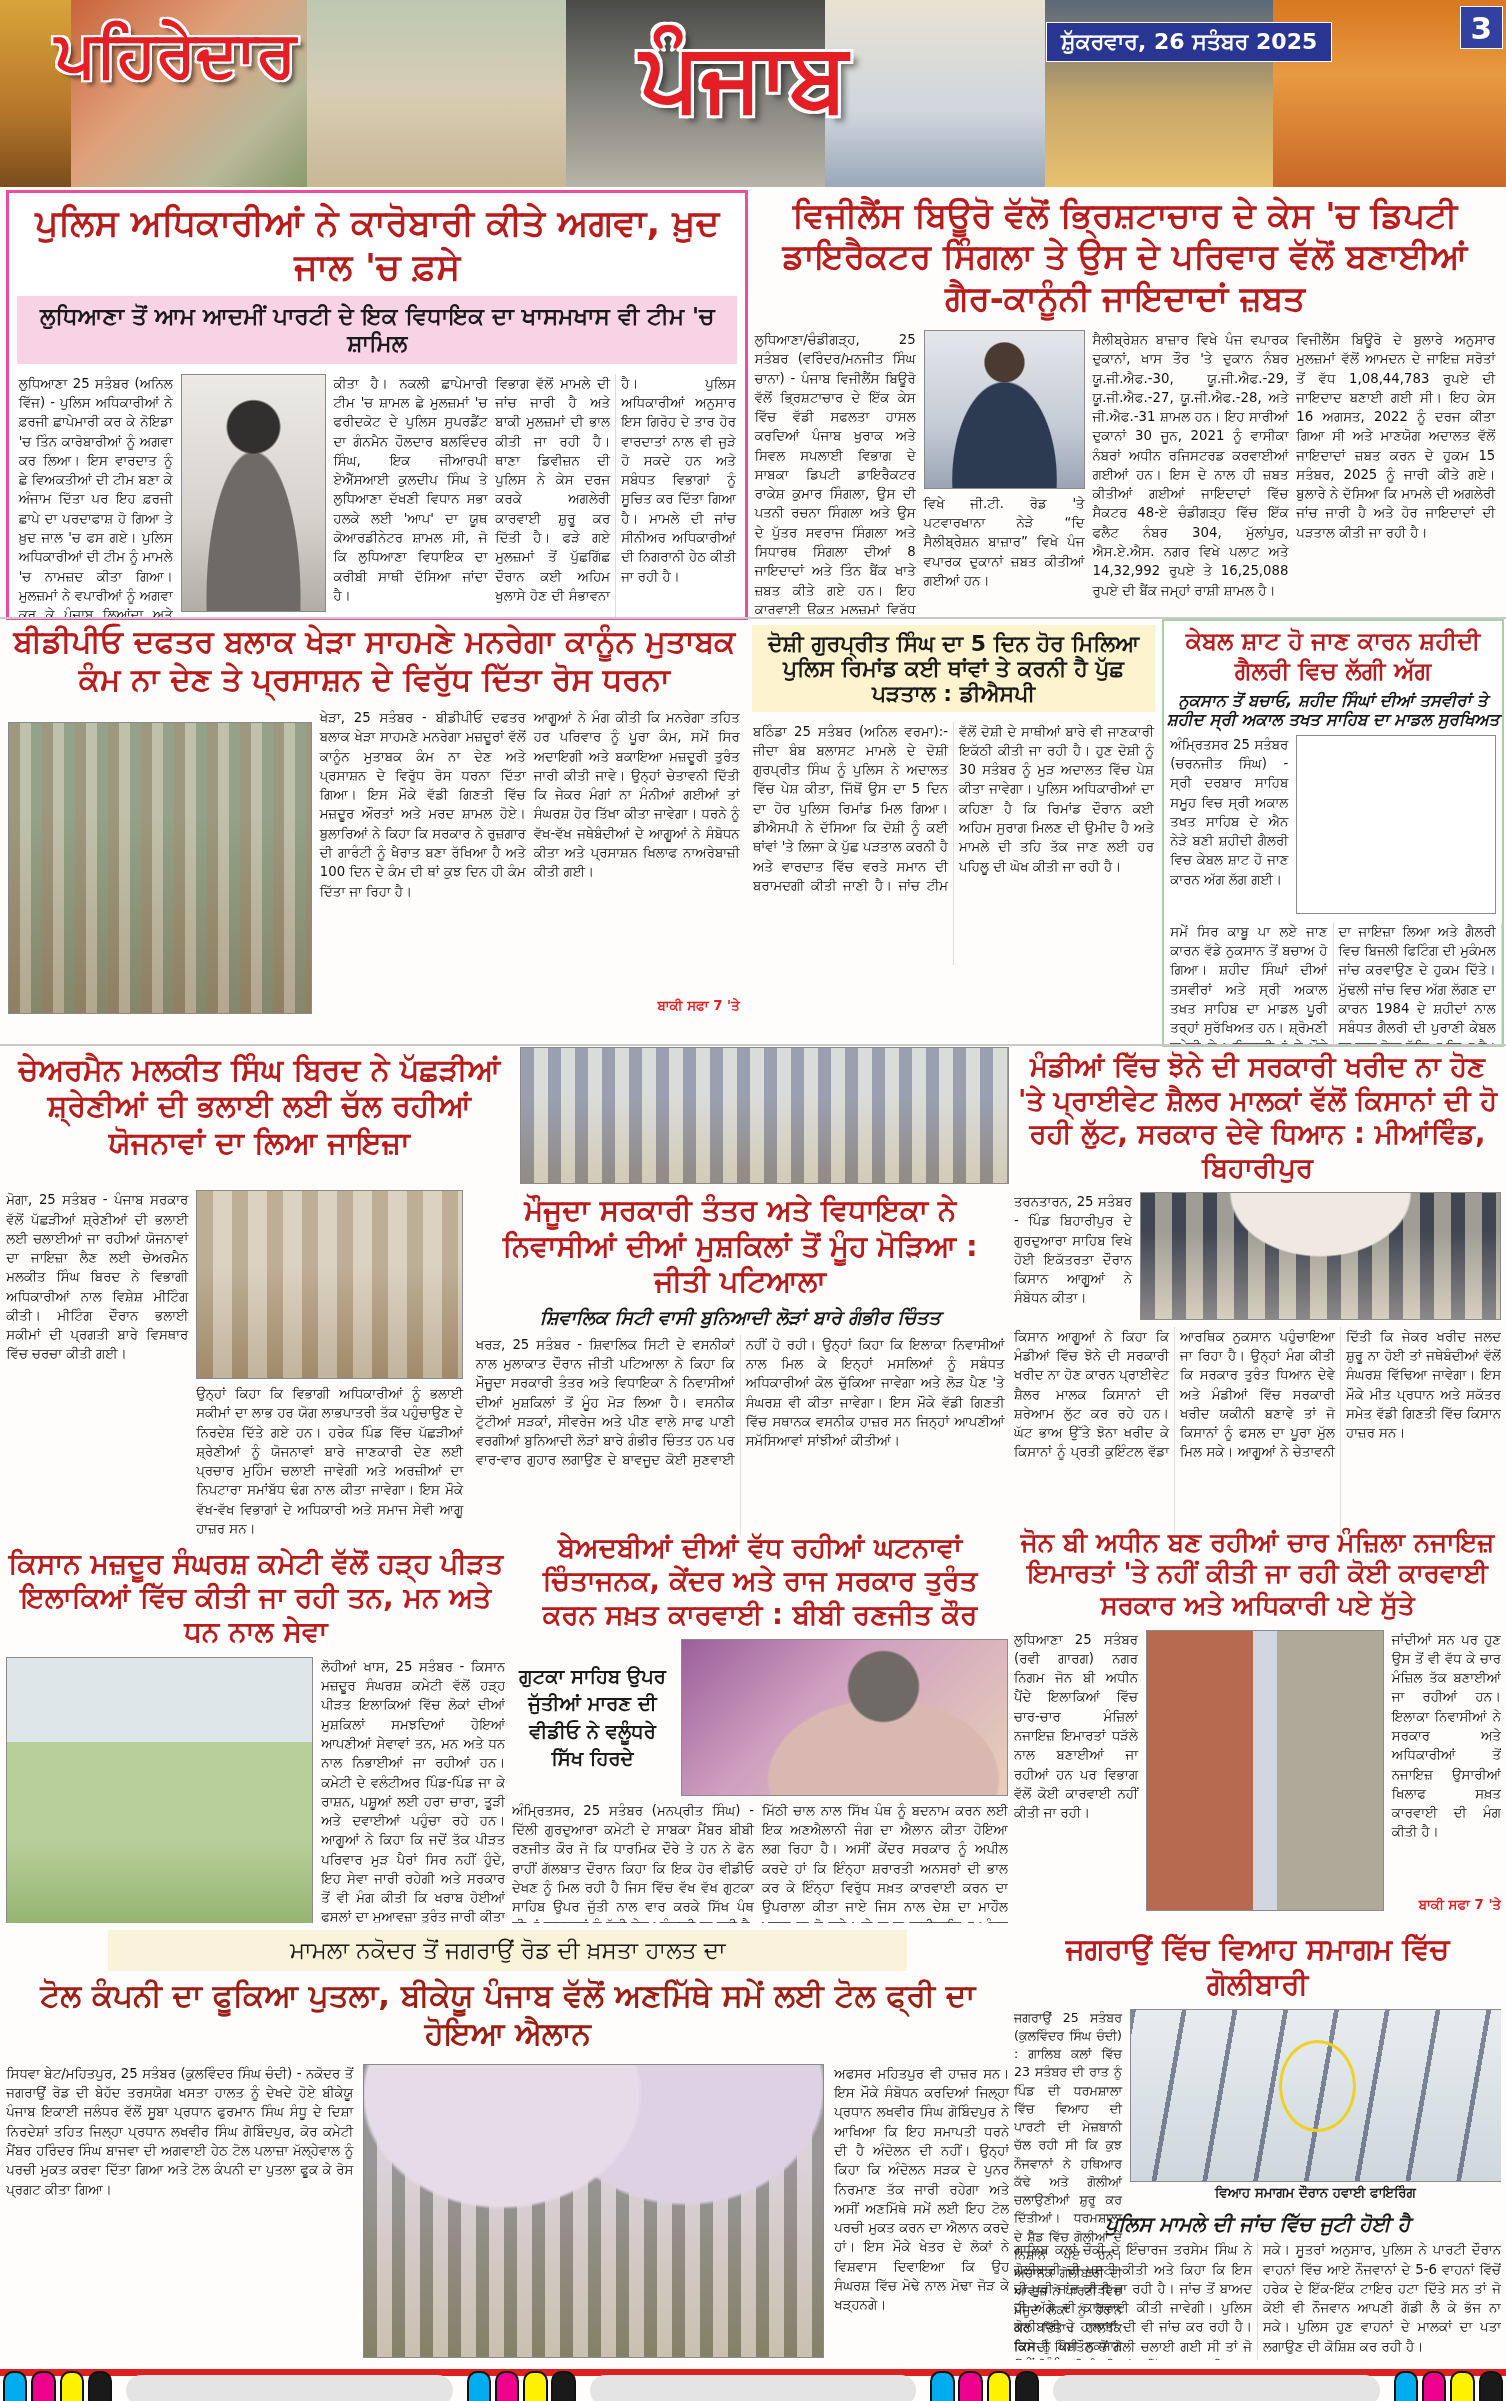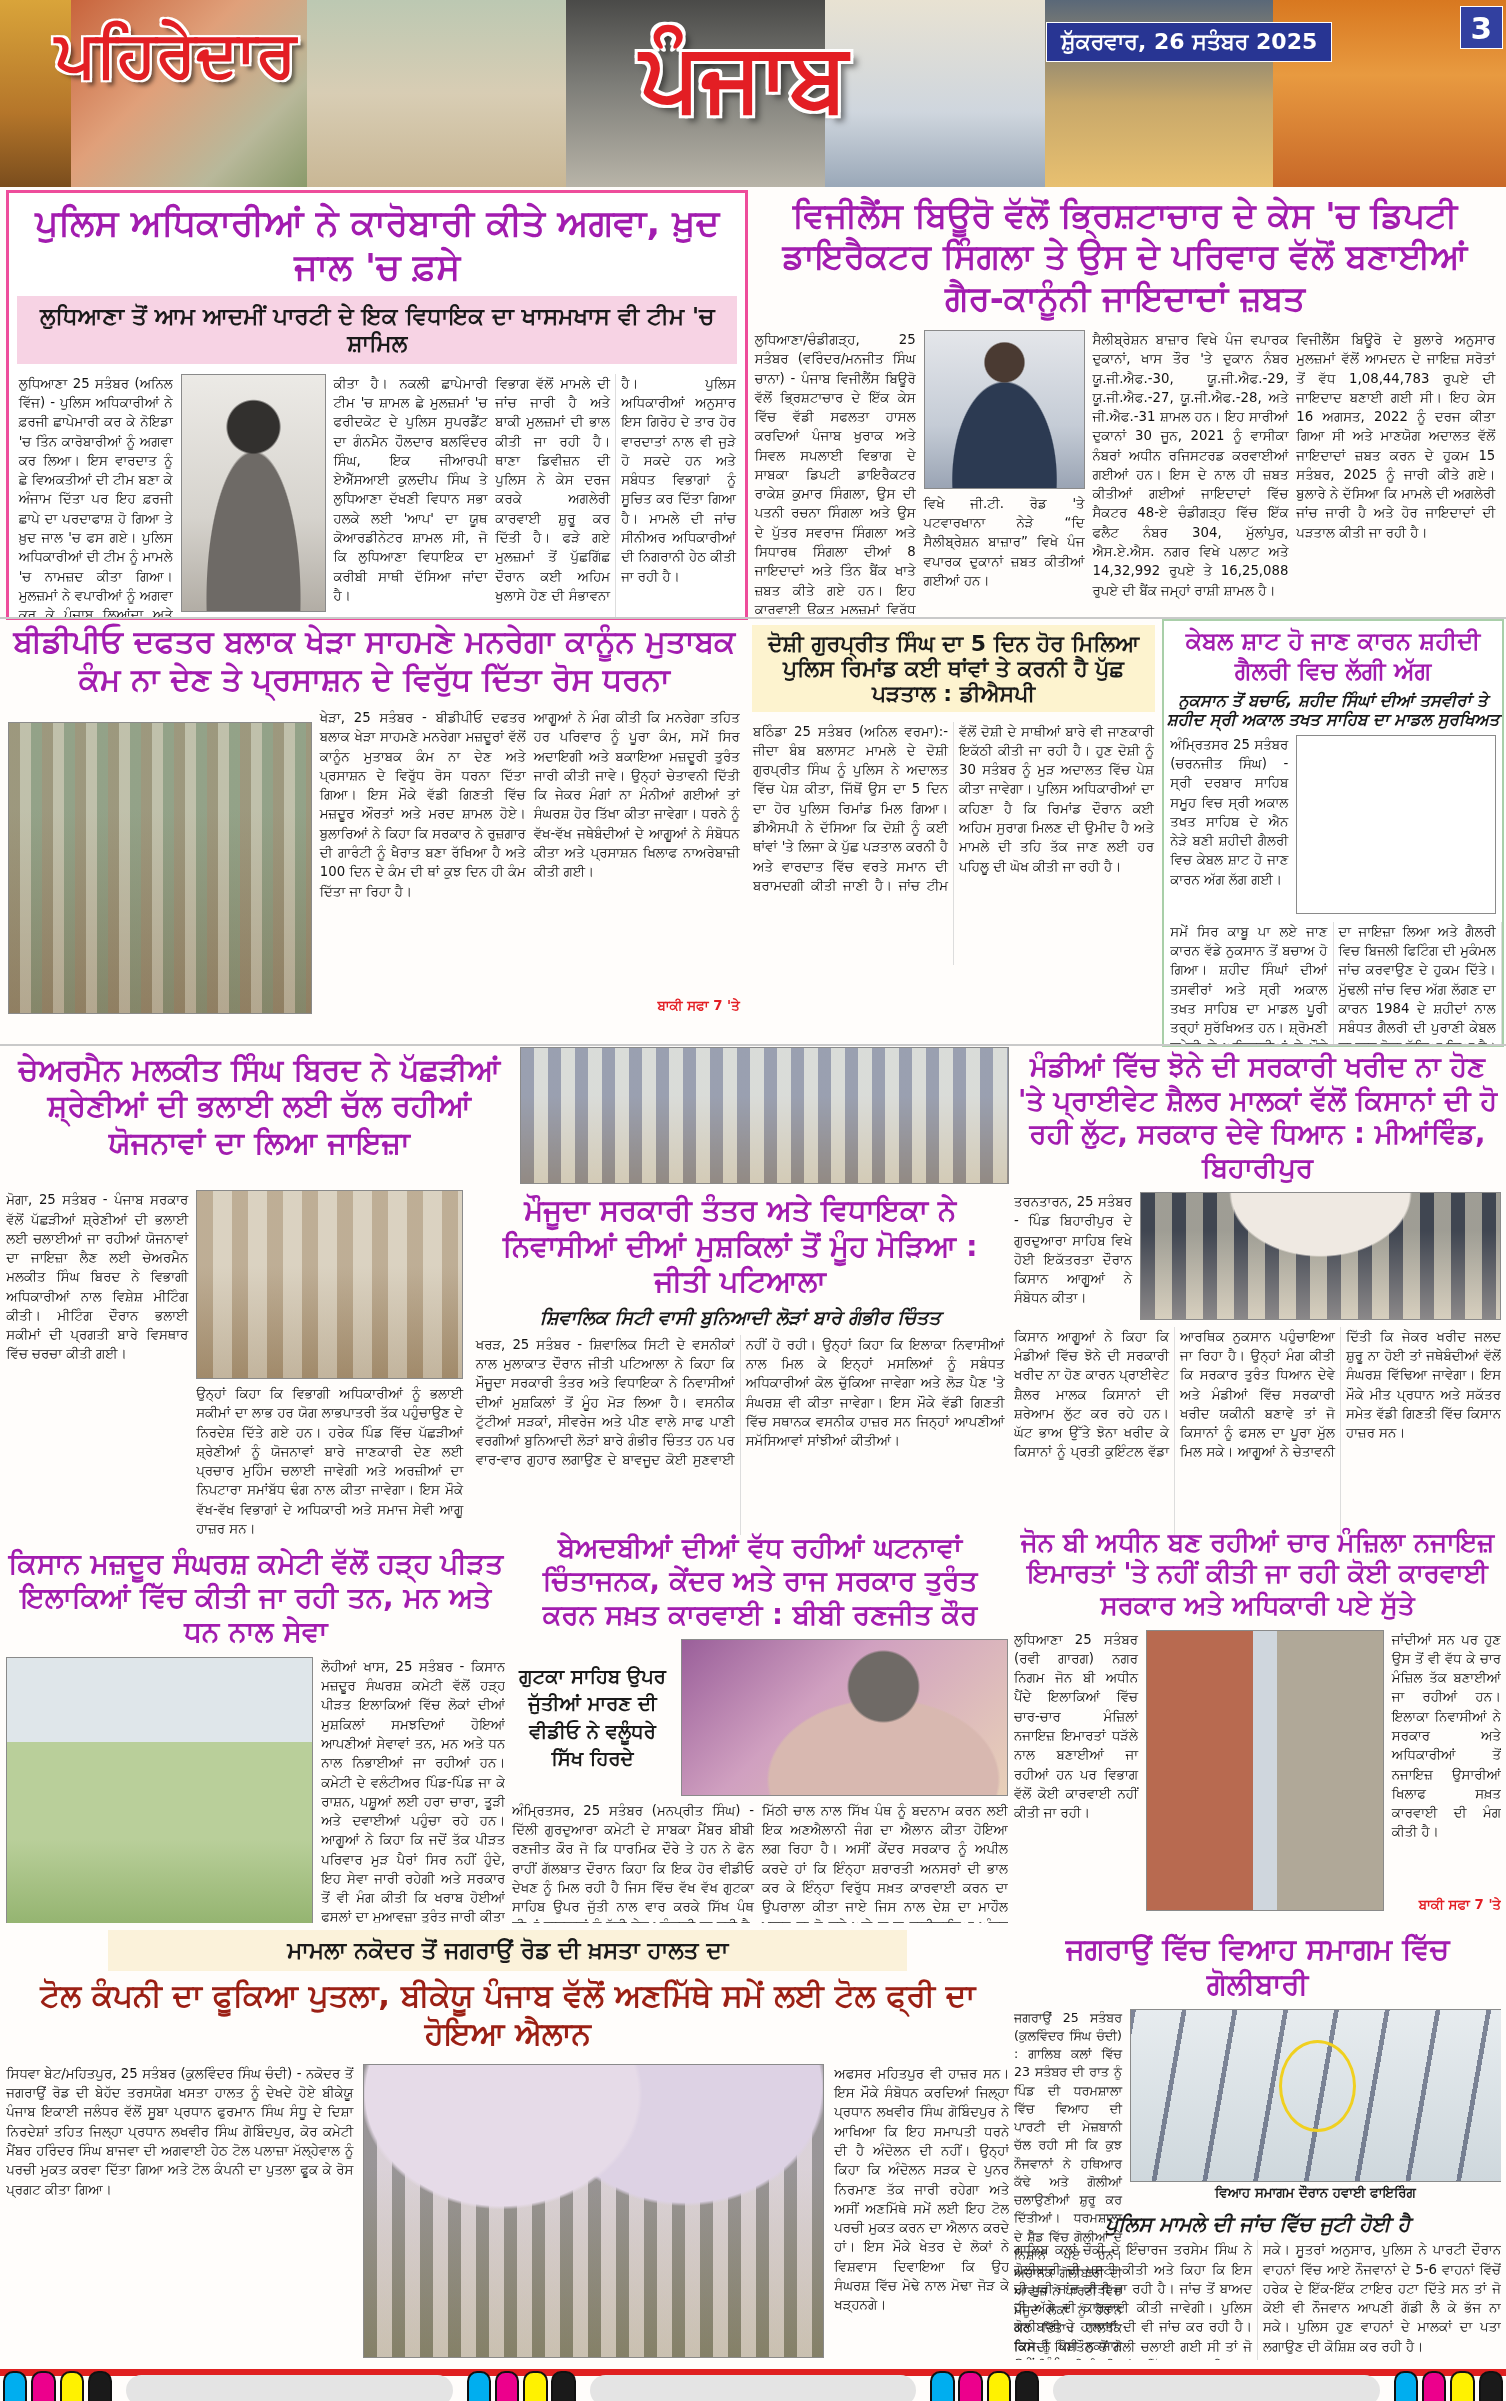--- a/index.html
+++ b/index.html
@@ -18,28 +18,28 @@
   .logo-text{position:absolute;left:55px;top:17.3px;font-size:64px;font-weight:800;color:#e31e24;
      text-shadow:-2.4px -2.4px 0 #fff,2.4px -2.4px 0 #fff,-2.4px 2.4px 0 #fff,2.4px 2.4px 0 #fff,4.7px 4.7px 4.7px rgba(0,0,0,.55);}
   .section-title{position:absolute;left:640px;top:22px;font-size:94px;font-weight:800;color:#e31e24;
      text-shadow:-3.1px -3.1px 0 #fff,3.1px -3.1px 0 #fff,-3.1px 3.1px 0 #fff,3.1px 3.1px 0 #fff,6.3px 6.3px 6.3px rgba(0,0,0,.5);}
   .date-band{position:absolute;left:1046px;top:22px;background:#283593;color:#fff;font-weight:700;
      font-size:22px;padding:6.3px 14px;border:1.6px solid #fff;}
   .page-num{position:absolute;right:3.1px;top:6.3px;width:41px;height:41px;background:#3240a0;color:#fff;
      font-size:31px;font-weight:800;display:flex;align-items:center;justify-content:center;border:1.6px solid #fff;}
   
   .abs{position:absolute;overflow:hidden;}
-  .hl{font-weight:800;color:#a21caf;line-height:1.22;text-align:center;}
+  .hl{font-weight:800;color:#b91c1c;line-height:1.22;text-align:center;}
   .h-xl{font-size:36px;}
   .h-lg{font-size:31px;}
   .h-md{font-size:27.5px;}
   .h-sm{font-size:24px;}
   .subband{background:#f7d3e4;font-size:23px;font-weight:800;text-align:center;padding:7px 3px;margin:4.7px 7.9px;}
   .yellowband{background:#fdf3cf;font-size:22px;font-weight:800;text-align:center;padding:6.3px 4.7px;margin:4.7px 1.6px;}
-  .kickerband{background:#fbf2da;font-size:23px;font-weight:700;text-align:center;padding:7px 4.7px;}
+  .kickerband{background:#fbf2da;font-size:23px;font-weight:400;text-align:center;padding:7px 4.7px;}
   .italic-sub{font-size:16.5px;font-weight:800;font-style:italic;text-align:center;padding:3.1px 1.6px;}
   .body{font-size:13.3px;line-height:1.45;text-align:justify;color:#141414;}
   .cols2{column-count:2;column-gap:11px;column-rule:0.8px solid #ddd;}
   .cols3{column-count:3;column-gap:11px;column-rule:0.8px solid #ddd;}
   .flexrow{display:flex;gap:7.9px;}
   .photo{border:0.8px solid #8a8a8a;flex-shrink:0;position:relative;}
   .caption{font-size:13.3px;font-weight:700;text-align:center;padding-top:3.1px;}
   .more-note{color:#e31e24;font-weight:800;font-size:13.3px;text-align:right;padding-top:3.1px;}
   .pull{font-size:19.6px;font-weight:800;text-align:center;line-height:1.4;}
   .darkred{color:#9b1f14;}

